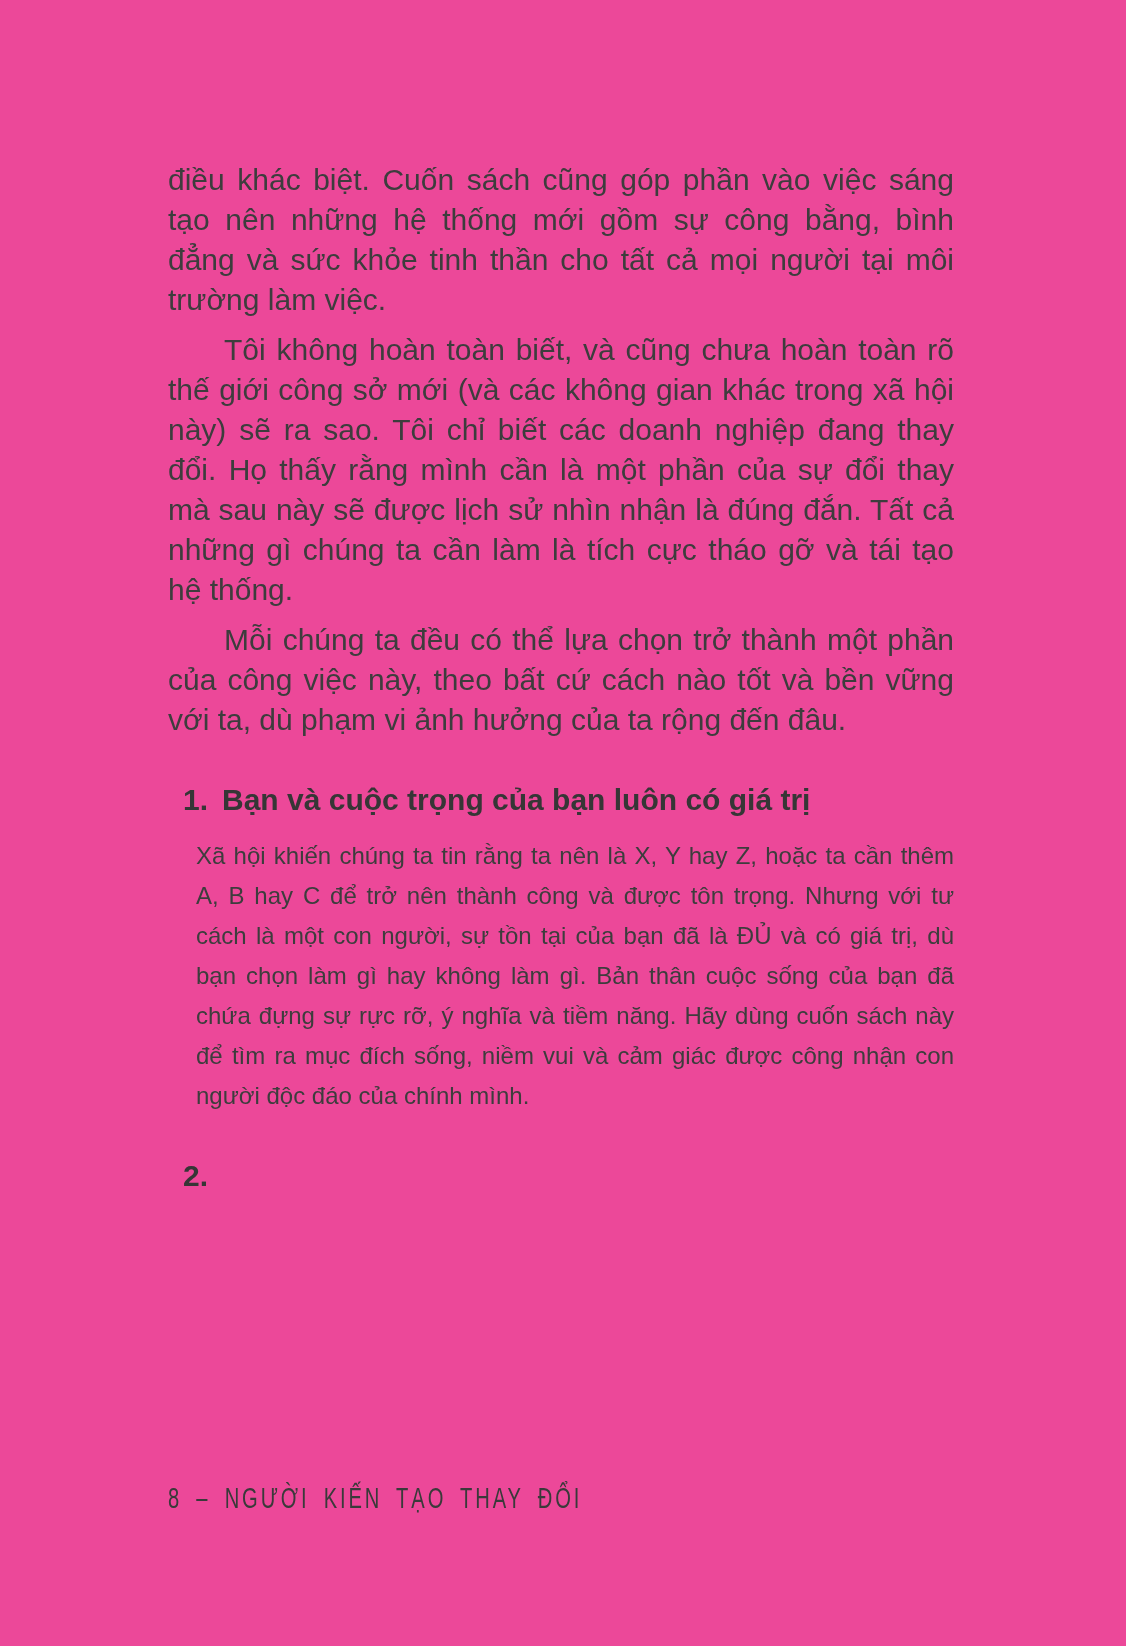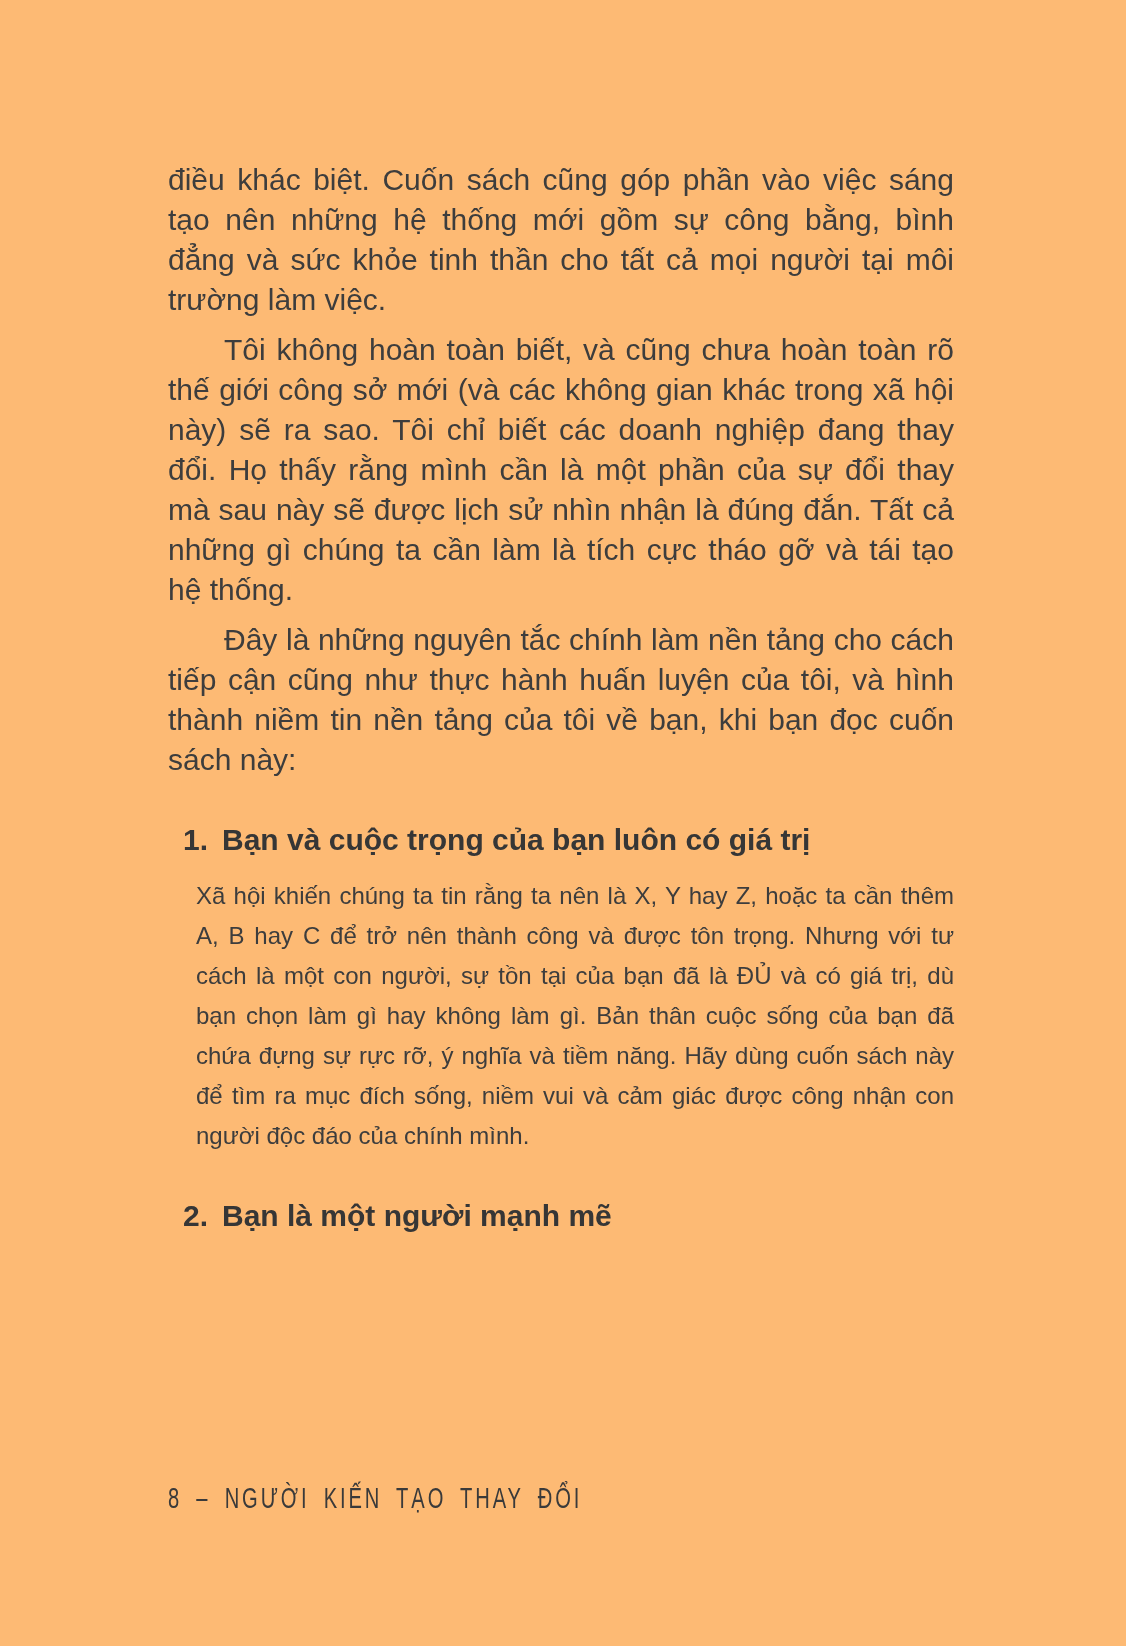--- a/index.html
+++ b/index.html
@@ -4,21 +4,21 @@
 <style>
   html, body {
     margin: 0;
     padding: 0;
     background: #ffffff;
   }
   .page {
     position: relative;
     width: 1126px;
     height: 1646px;
-    background: #fdba74;
+    background: #ec4899;
     overflow: hidden;
     font-family: "Liberation Sans", "DejaVu Sans", sans-serif;
     color: #3d3d3d;
   }
   .content {
     position: absolute;
     left: 168px;
     top: 160px;
     width: 786px;
   }
@@ -76,35 +76,34 @@
 </head>
 <body>
 
 <div class="page">
   <div class="content">
 
     <p class="body">điều khác biệt. Cuốn sách cũng góp phần vào việc sáng tạo nên những hệ thống mới gồm sự công bằng, bình đẳng và sức khỏe tinh thần cho tất cả mọi người tại môi trường làm việc.</p>
 
     <p class="body indent">Tôi không hoàn toàn biết, và cũng chưa hoàn toàn rõ thế giới công sở mới (và các không gian khác trong xã hội này) sẽ ra sao. Tôi chỉ biết các doanh nghiệp đang thay đổi. Họ thấy rằng mình cần là một phần của sự đổi thay mà sau này sẽ được lịch sử nhìn nhận là đúng đắn. Tất cả những gì chúng ta cần làm là tích cực tháo gỡ và tái tạo hệ thống.</p>
 
+    <p class="body indent">Mỗi chúng ta đều có thể lựa chọn trở thành một phần của công việc này, theo bất cứ cách nào tốt và bền vững với ta, dù phạm vi ảnh hưởng của ta rộng đến đâu.</p>
 
-    <p class="body indent">Đây là những nguyên tắc chính làm nền tảng cho cách tiếp cận cũng như thực hành huấn luyện của tôi, và hình thành niềm tin nền tảng của tôi về bạn, khi bạn đọc cuốn sách này:</p>
 
     <div class="list-item">
       <div class="list-head">
         <span class="list-num">1.</span>
         <span class="list-title">Bạn và cuộc trọng của bạn luôn có giá trị</span>
       </div>
       <p class="list-body">Xã hội khiến chúng ta tin rằng ta nên là X, Y hay Z, hoặc ta cần thêm A, B hay C để trở nên thành công và được tôn trọng. Nhưng với tư cách là một con người, sự tồn tại của bạn đã là ĐỦ và có giá trị, dù bạn chọn làm gì hay không làm gì. Bản thân cuộc sống của bạn đã chứa đựng sự rực rỡ, ý nghĩa và tiềm năng. Hãy dùng cuốn sách này để tìm ra mục đích sống, niềm vui và cảm giác được công nhận con người độc đáo của chính mình.</p>
     </div>
 
     <div class="list-item">
       <div class="list-head">
         <span class="list-num">2.</span>
-        <span class="list-title">Bạn là một người mạnh mẽ</span>
       </div>
     </div>
 
   </div>
 
   <div class="footer">
     <span>8</span>
     <span>–</span>
     <span>NGƯỜI KIẾN TẠO THAY ĐỔI</span>
   </div>

